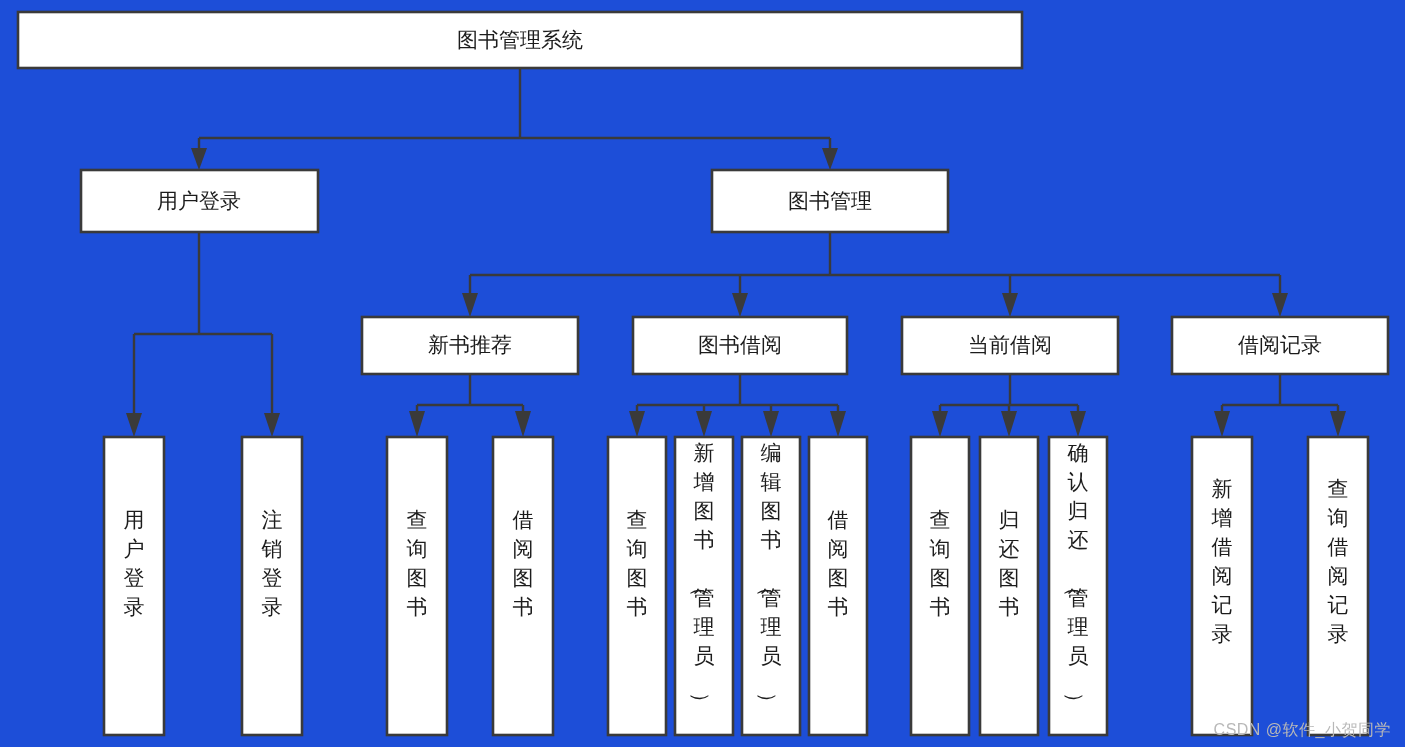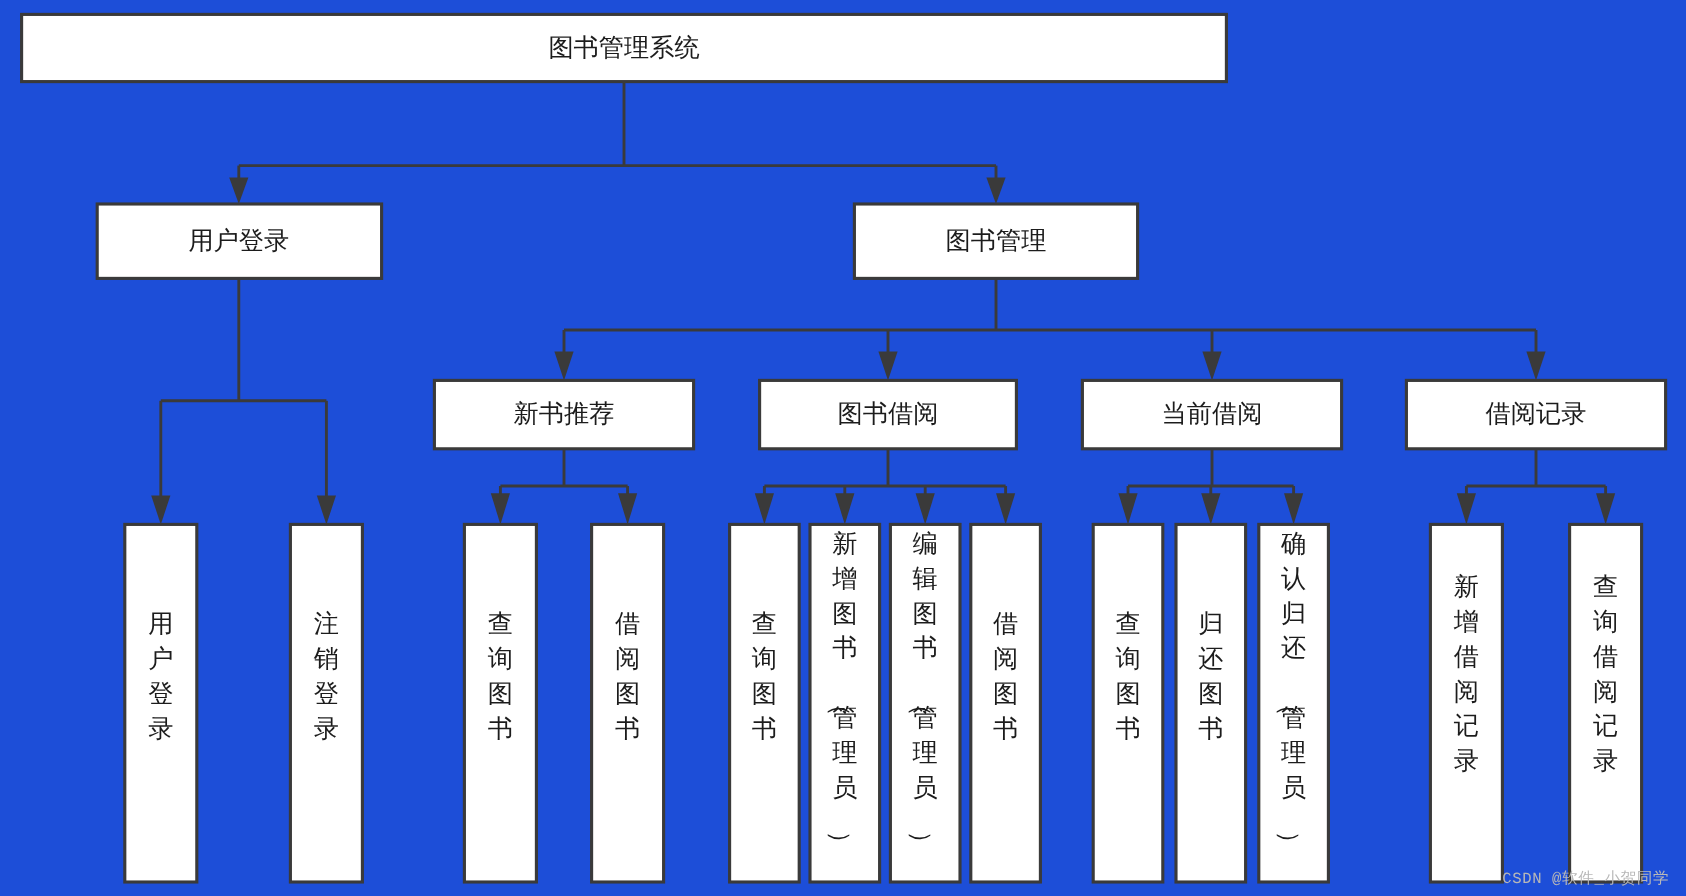--- a/index.html
+++ b/index.html
@@ -52,22 +52,22 @@
   .node-label-v {
     font-family: "DejaVu Sans", "Liberation Sans", sans-serif;
     font-size: 21px;
     fill: #1c1c1c;
     text-anchor: middle;
   }
   .watermark {
     position: absolute;
     right: 14px;
     bottom: 6px;
-    font-family: Liberation Mono, monospace;
-    font-size: 13px;
+    font-family: Liberation Sans, sans-serif;
+    font-size: 16px;
     color: #b8b8b8;
     letter-spacing: 0.5px;
     white-space: nowrap;
     user-select: none;
   }
 </style>
 </head>
 <body>
 
 <div id="diagram-root">

